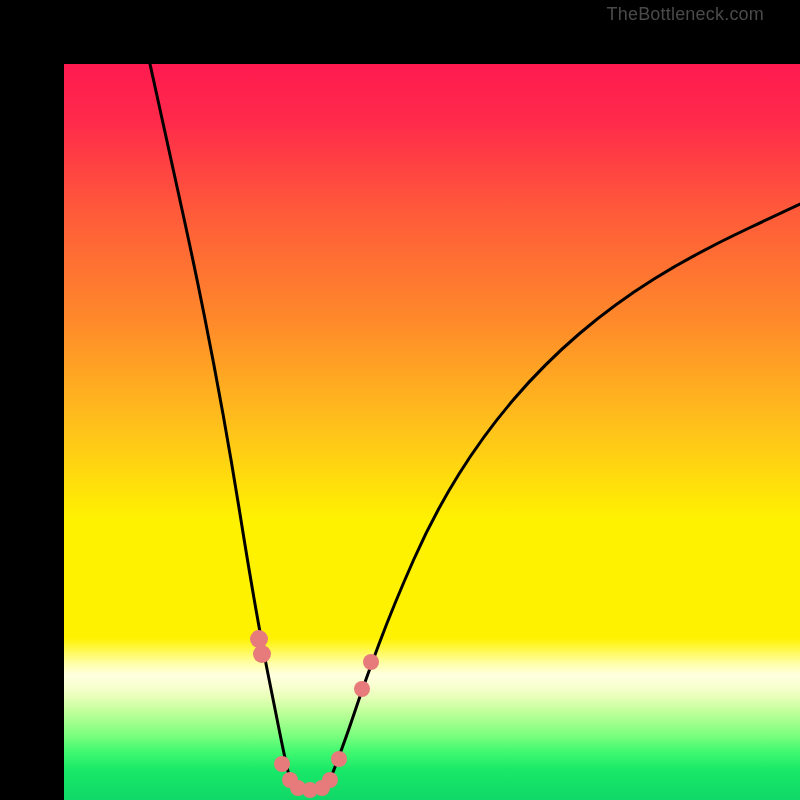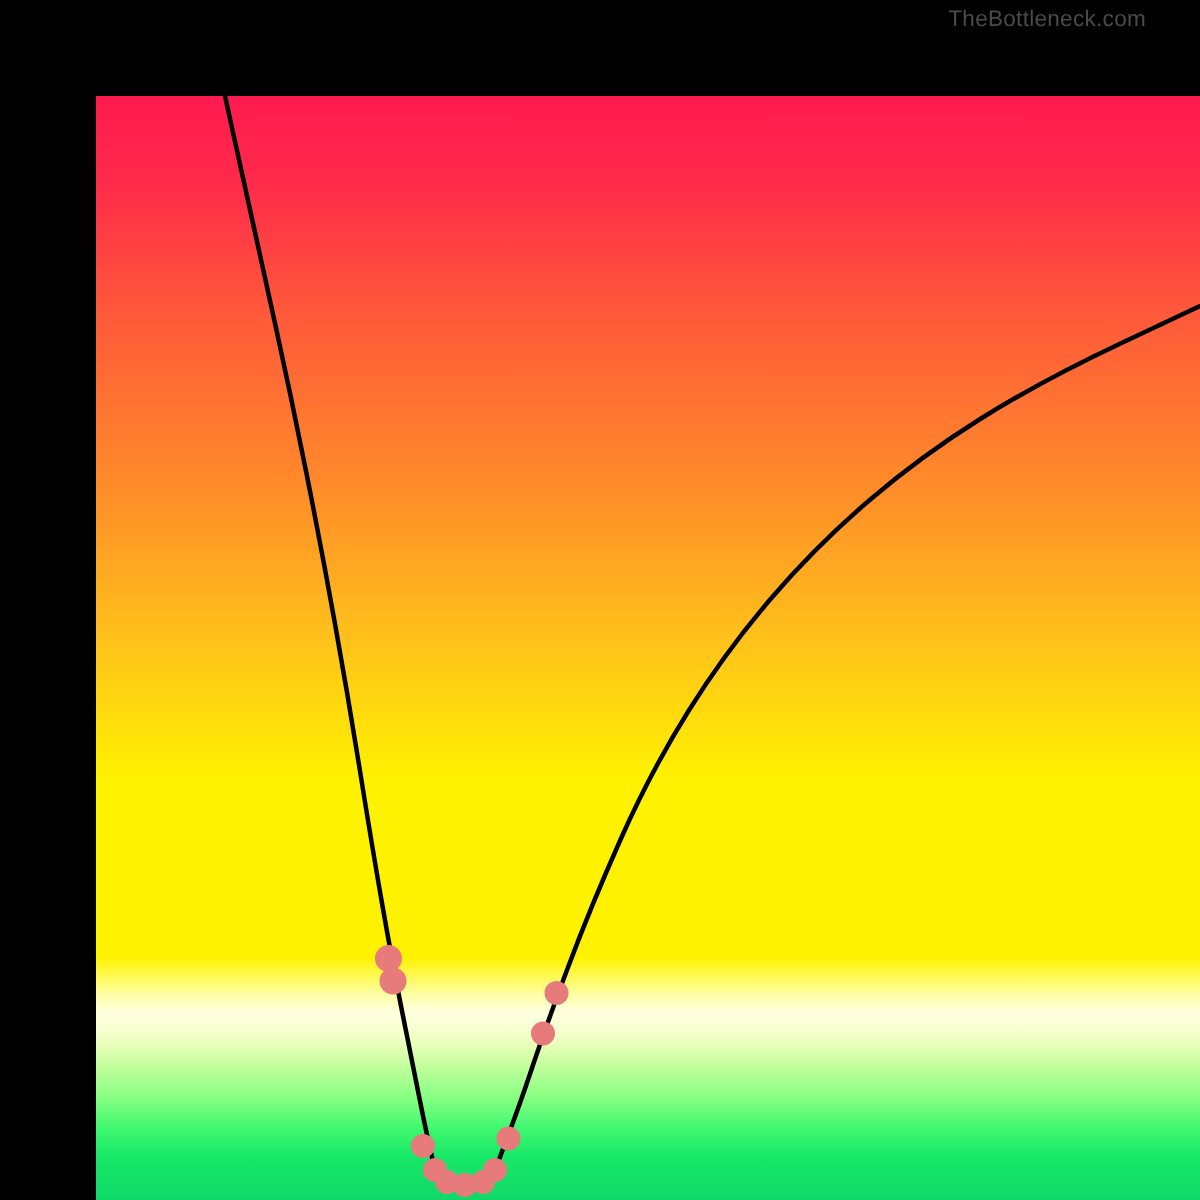--- a/index.html
+++ b/index.html
@@ -26,21 +26,21 @@
     left: 32px;
     width: 736px;
     height: 736px;
     overflow: hidden;
   }
   .watermark {
     position: absolute;
     top: 4px;
     right: 36px;
     color: #4a4a4a;
-    font-size: 15px;
+    font-size: 18px;
     font-weight: 500;
     letter-spacing: 0.2px;
     z-index: 10;
   }
   svg {
     display: block;
   }
 </style>
 </head>
 <body>

